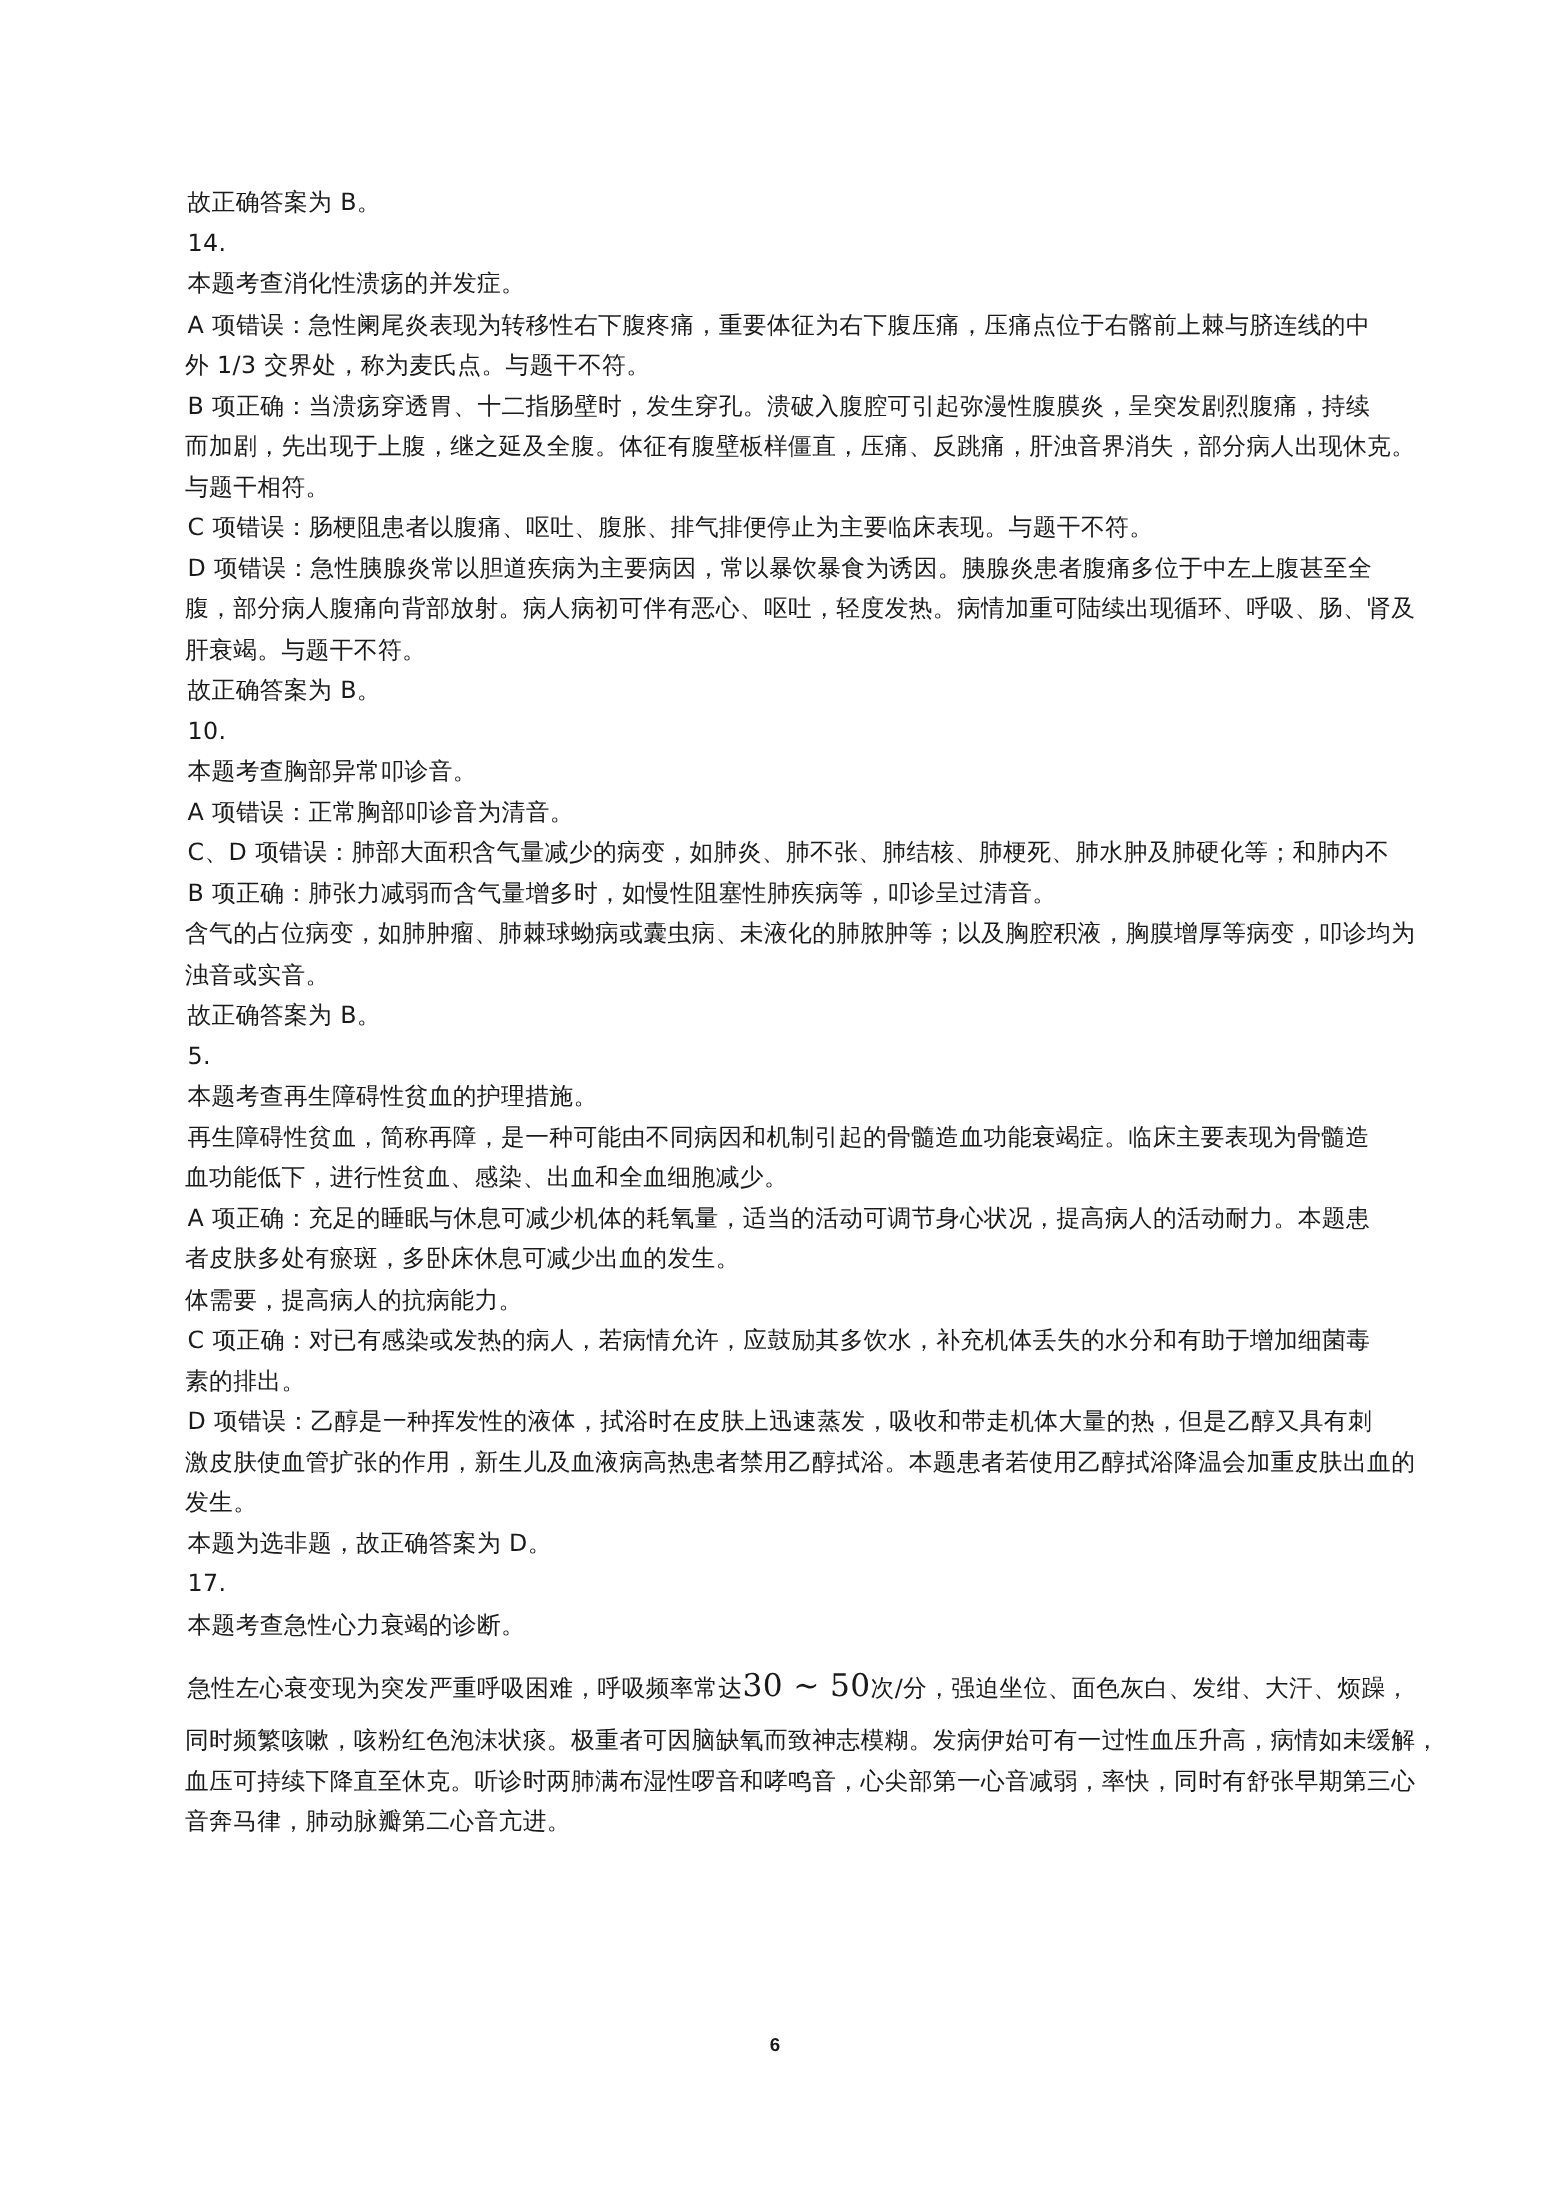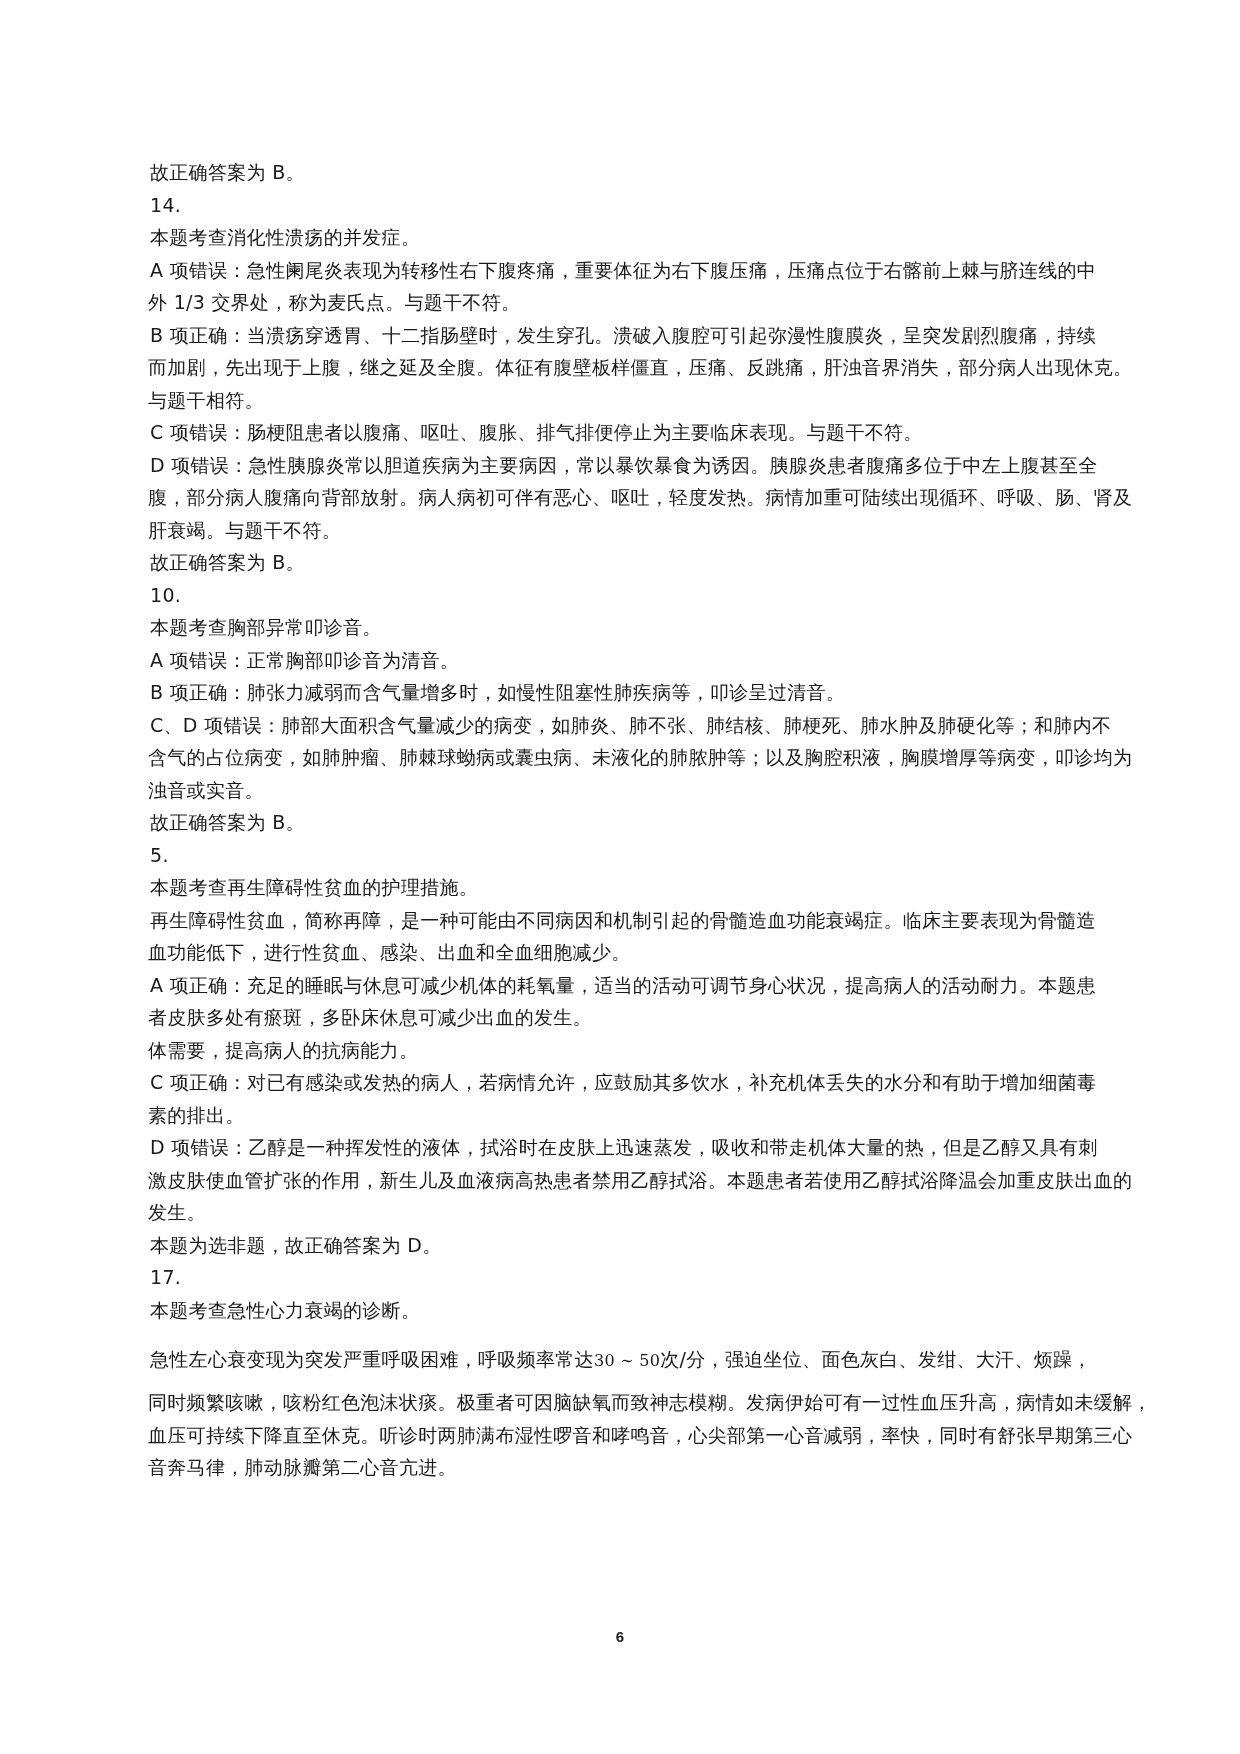--- a/index.html
+++ b/index.html
@@ -1,22 +1,22 @@
 <!DOCTYPE html>
 <html><head>
 <meta charset="utf-8">
 <style>
   html, body { margin:0; padding:0; background:#ffffff; }
   body { width:1240px; height:1754px; position:relative; overflow:hidden;
          font-family:"DejaVu Sans", "Liberation Sans", sans-serif; color:#1a1a1a; }
-  .page { position:absolute; left:150px; top:156px; width:975px; }
+  .page { position:absolute; left:150px; top:146px; width:975px; }
   .line { font-size:19px; line-height:32.5px; white-space:nowrap; letter-spacing:0.3px; }
   .cont { margin-left:-2px; }
   .gap { height:14px; }
-  .big { font-family:"DejaVu Serif", serif; font-size:16px; }
+  .big { font-family:"DejaVu Serif", serif; font-size:25px; }
   .pageno { position:absolute; top:1628px; left:0; width:1240px; text-align:center;
             font-size:15px; font-weight:bold; font-family:"Liberation Sans", sans-serif; }
 </style>
 </head>
 <body>
 
 <div class="page">
   <div class="line">故正确答案为 B。</div>
   <div class="line">14.</div>
   <div class="line">本题考查消化性溃疡的并发症。</div>
@@ -26,22 +26,22 @@
   <div class="line cont">而加剧，先出现于上腹，继之延及全腹。体征有腹壁板样僵直，压痛、反跳痛，肝浊音界消失，部分病人出现休克。</div>
   <div class="line cont">与题干相符。</div>
   <div class="line">C 项错误：肠梗阻患者以腹痛、呕吐、腹胀、排气排便停止为主要临床表现。与题干不符。</div>
   <div class="line">D 项错误：急性胰腺炎常以胆道疾病为主要病因，常以暴饮暴食为诱因。胰腺炎患者腹痛多位于中左上腹甚至全</div>
   <div class="line cont">腹，部分病人腹痛向背部放射。病人病初可伴有恶心、呕吐，轻度发热。病情加重可陆续出现循环、呼吸、肠、肾及</div>
   <div class="line cont">肝衰竭。与题干不符。</div>
   <div class="line">故正确答案为 B。</div>
   <div class="line">10.</div>
   <div class="line">本题考查胸部异常叩诊音。</div>
   <div class="line">A 项错误：正常胸部叩诊音为清音。</div>
+  <div class="line">C、D 项错误：肺部大面积含气量减少的病变，如肺炎、肺不张、肺结核、肺梗死、肺水肿及肺硬化等；和肺内不</div>
   <div class="line">B 项正确：肺张力减弱而含气量增多时，如慢性阻塞性肺疾病等，叩诊呈过清音。</div>
-  <div class="line">C、D 项错误：肺部大面积含气量减少的病变，如肺炎、肺不张、肺结核、肺梗死、肺水肿及肺硬化等；和肺内不</div>
   <div class="line cont">含气的占位病变，如肺肿瘤、肺棘球蚴病或囊虫病、未液化的肺脓肿等；以及胸腔积液，胸膜增厚等病变，叩诊均为</div>
   <div class="line cont">浊音或实音。</div>
   <div class="line">故正确答案为 B。</div>
   <div class="line">5.</div>
   <div class="line">本题考查再生障碍性贫血的护理措施。</div>
   <div class="line">再生障碍性贫血，简称再障，是一种可能由不同病因和机制引起的骨髓造血功能衰竭症。临床主要表现为骨髓造</div>
   <div class="line cont">血功能低下，进行性贫血、感染、出血和全血细胞减少。</div>
   <div class="line">A 项正确：充足的睡眠与休息可减少机体的耗氧量，适当的活动可调节身心状况，提高病人的活动耐力。本题患</div>
   <div class="line cont">者皮肤多处有瘀斑，多卧床休息可减少出血的发生。</div>
   <div class="line cont">体需要，提高病人的抗病能力。</div>

